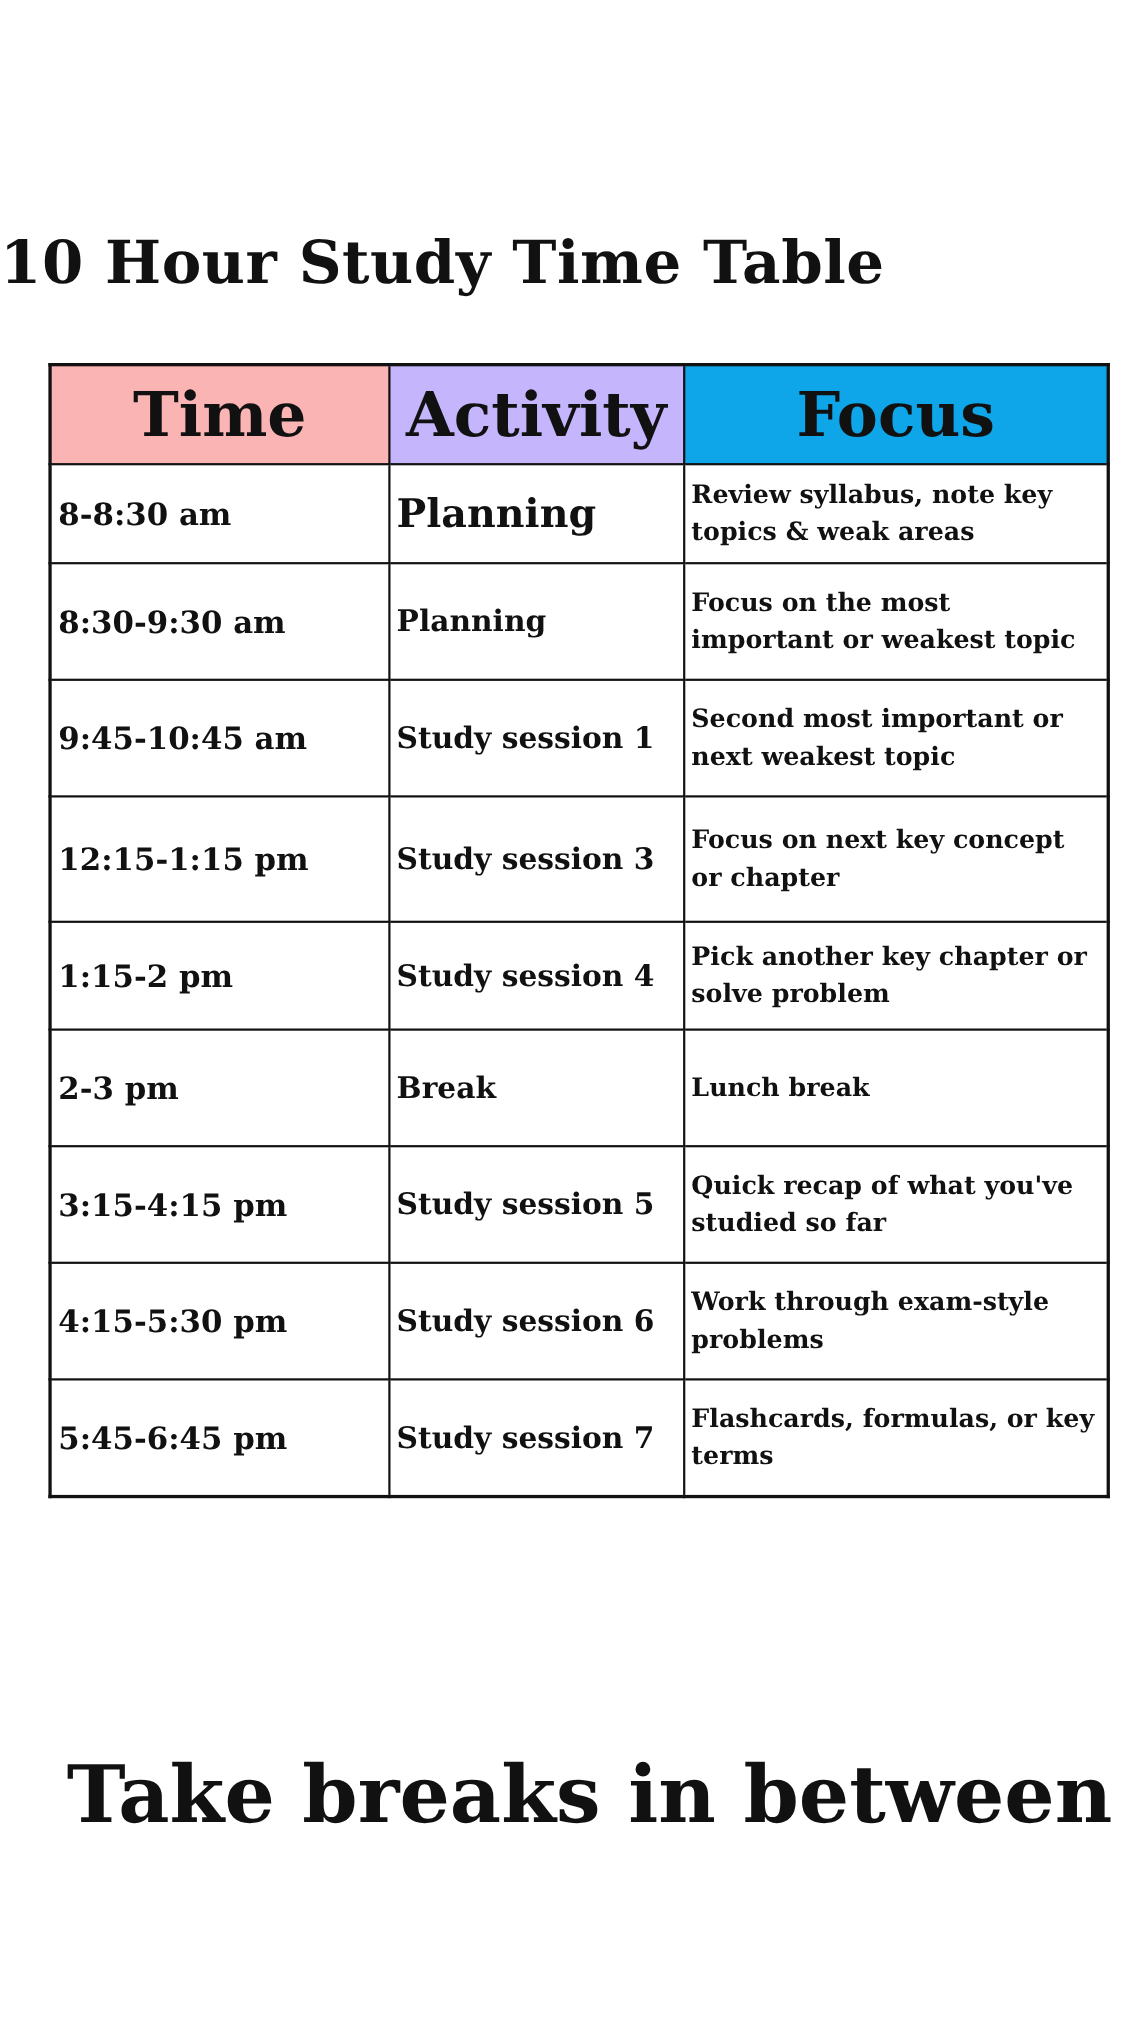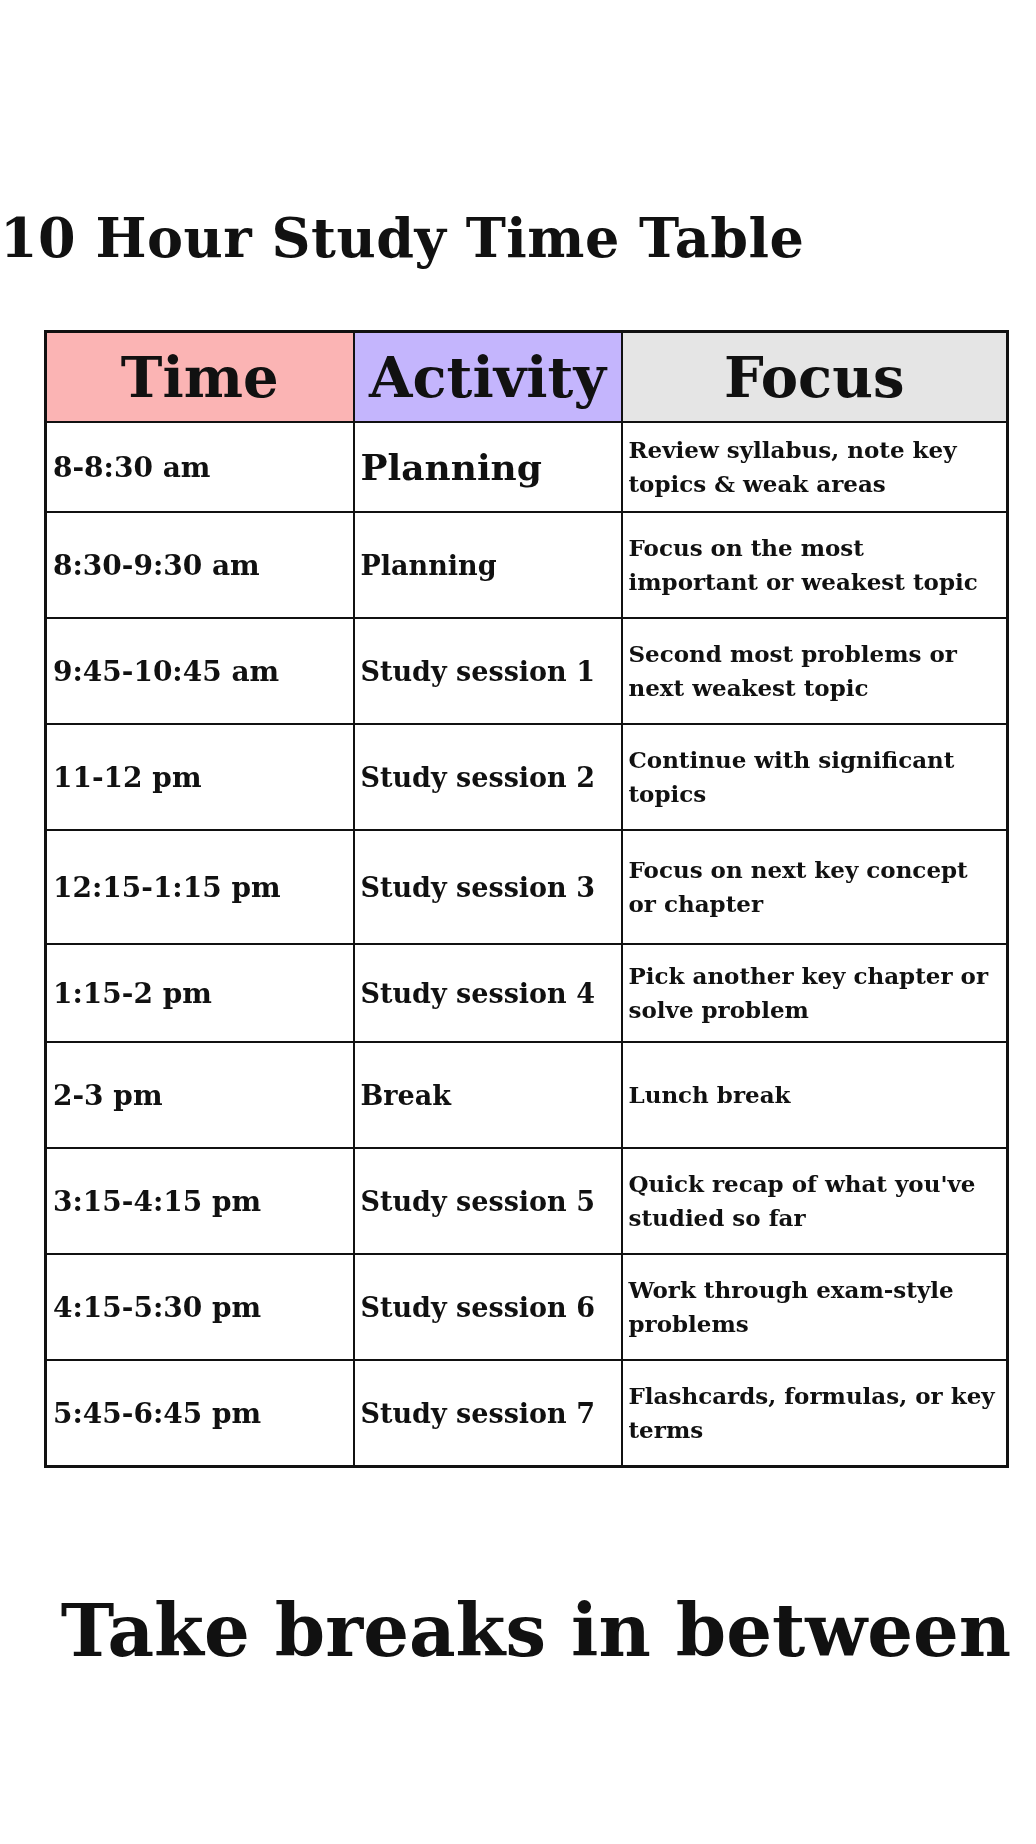--- a/index.html
+++ b/index.html
@@ -25,21 +25,21 @@
       padding: 0 6px; font-weight: bold;
     }
     .timetable col.c-time { width: 308px; }
     .timetable col.c-act { width: 268px; }
     .timetable col.c-focus { width: 386px; }
     .timetable thead th {
       height: 88px; font-size: 56px; line-height: 1;
     }
     .timetable thead th.h-time { background: #fbb4b4; }
     .timetable thead th.h-act { background: #c4b5fd; }
-    .timetable thead th.h-focus { background: #e5e5e5; }
+    .timetable thead th.h-focus { background: #0ea5e9; }
     .timetable tbody td { height: 104px; }
     .timetable tbody tr.r0 td { height: 88px; }
     .timetable tbody tr.r4 td { height: 112px; }
     .timetable tbody tr.r5 td { height: 96px; }
     .cell-time { font-size: 28px; }
     .cell-act { font-size: 27px; }
     .cell-act.big { font-size: 36px; }
     .cell-focus { font-size: 23px; line-height: 1.5; padding: 0 8px; }
     .footer {
       position: absolute; top: 1588px; left: 0; width: 1036px;
@@ -72,26 +72,21 @@
         <td class="cell-focus">Review syllabus, note key topics &amp; weak areas</td>
       </tr>
       <tr class="r1">
         <td class="cell-time">8:30-9:30 am</td>
         <td class="cell-act">Planning</td>
         <td class="cell-focus">Focus on the most important or weakest topic</td>
       </tr>
       <tr class="r2">
         <td class="cell-time">9:45-10:45 am</td>
         <td class="cell-act">Study session 1</td>
-        <td class="cell-focus">Second most problems or next weakest topic</td>
-      </tr>
-      <tr class="r3">
-        <td class="cell-time">11-12 pm</td>
-        <td class="cell-act">Study session 2</td>
-        <td class="cell-focus">Continue with significant topics</td>
+        <td class="cell-focus">Second most important or next weakest topic</td>
       </tr>
       <tr class="r4">
         <td class="cell-time">12:15-1:15 pm</td>
         <td class="cell-act">Study session 3</td>
         <td class="cell-focus">Focus on next key concept or chapter</td>
       </tr>
       <tr class="r5">
         <td class="cell-time">1:15-2 pm</td>
         <td class="cell-act">Study session 4</td>
         <td class="cell-focus">Pick another key chapter or solve problem</td>

